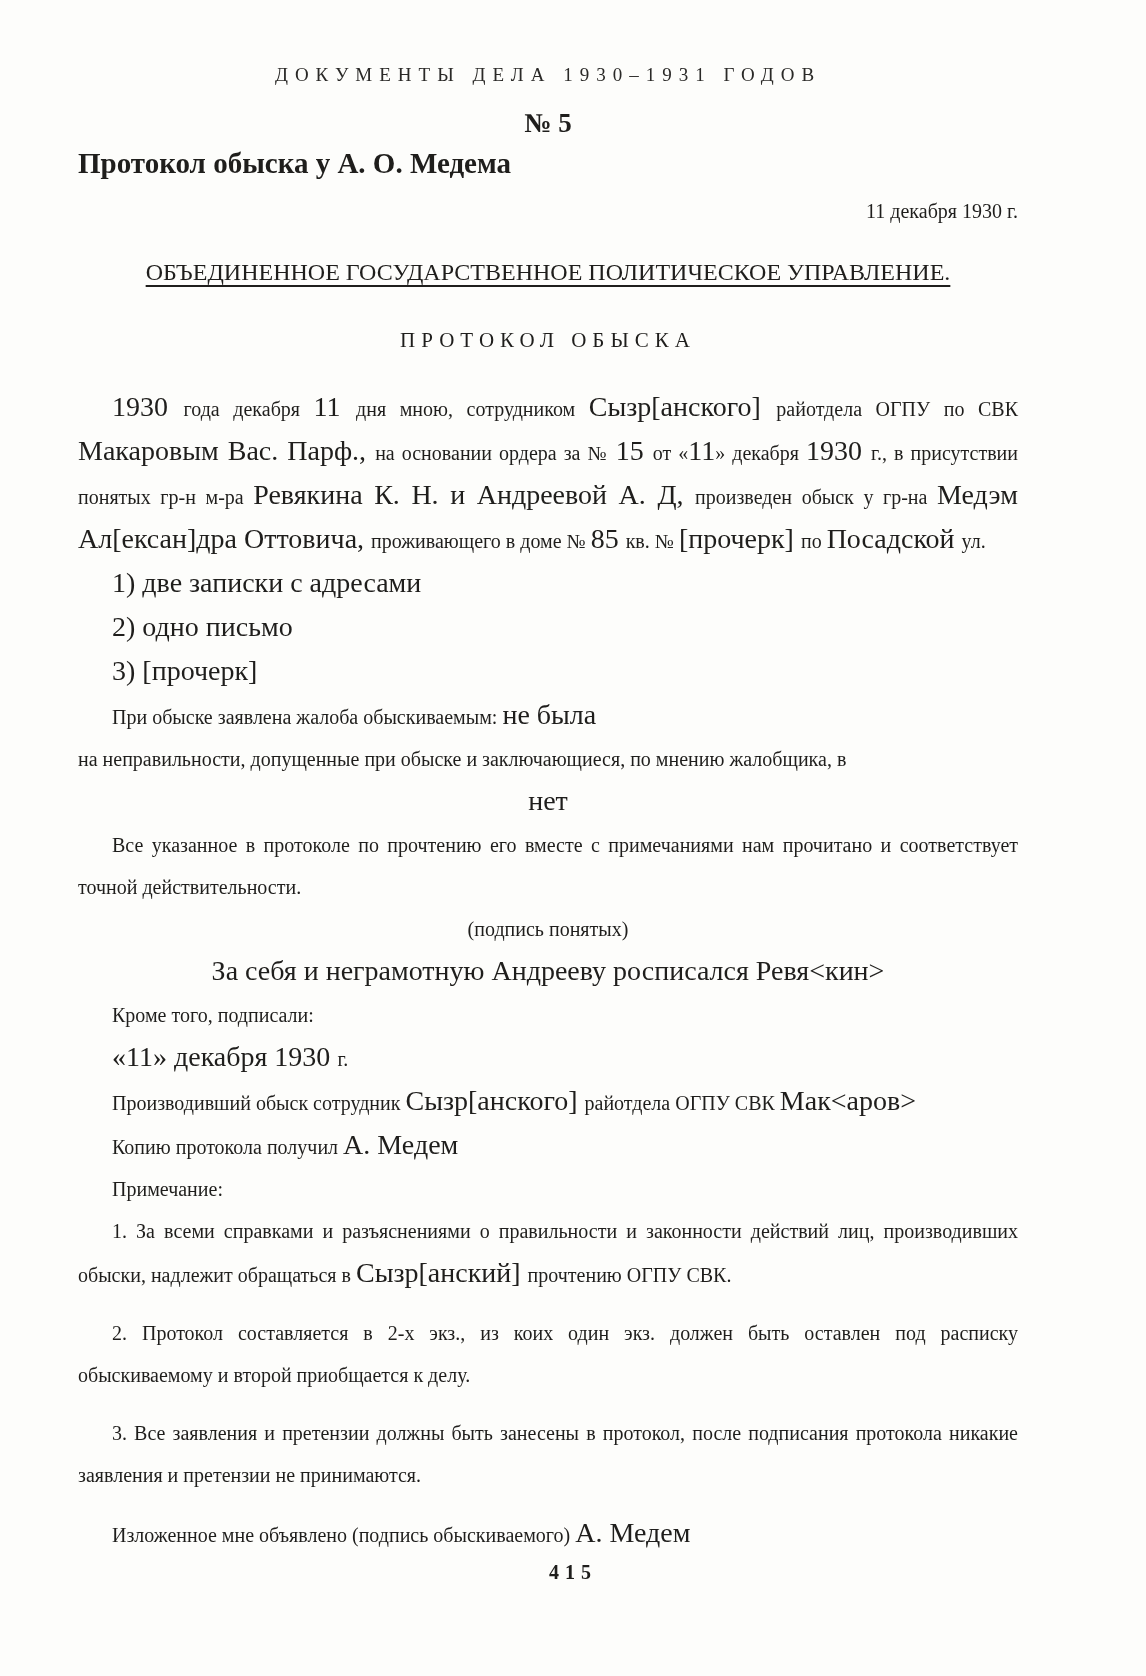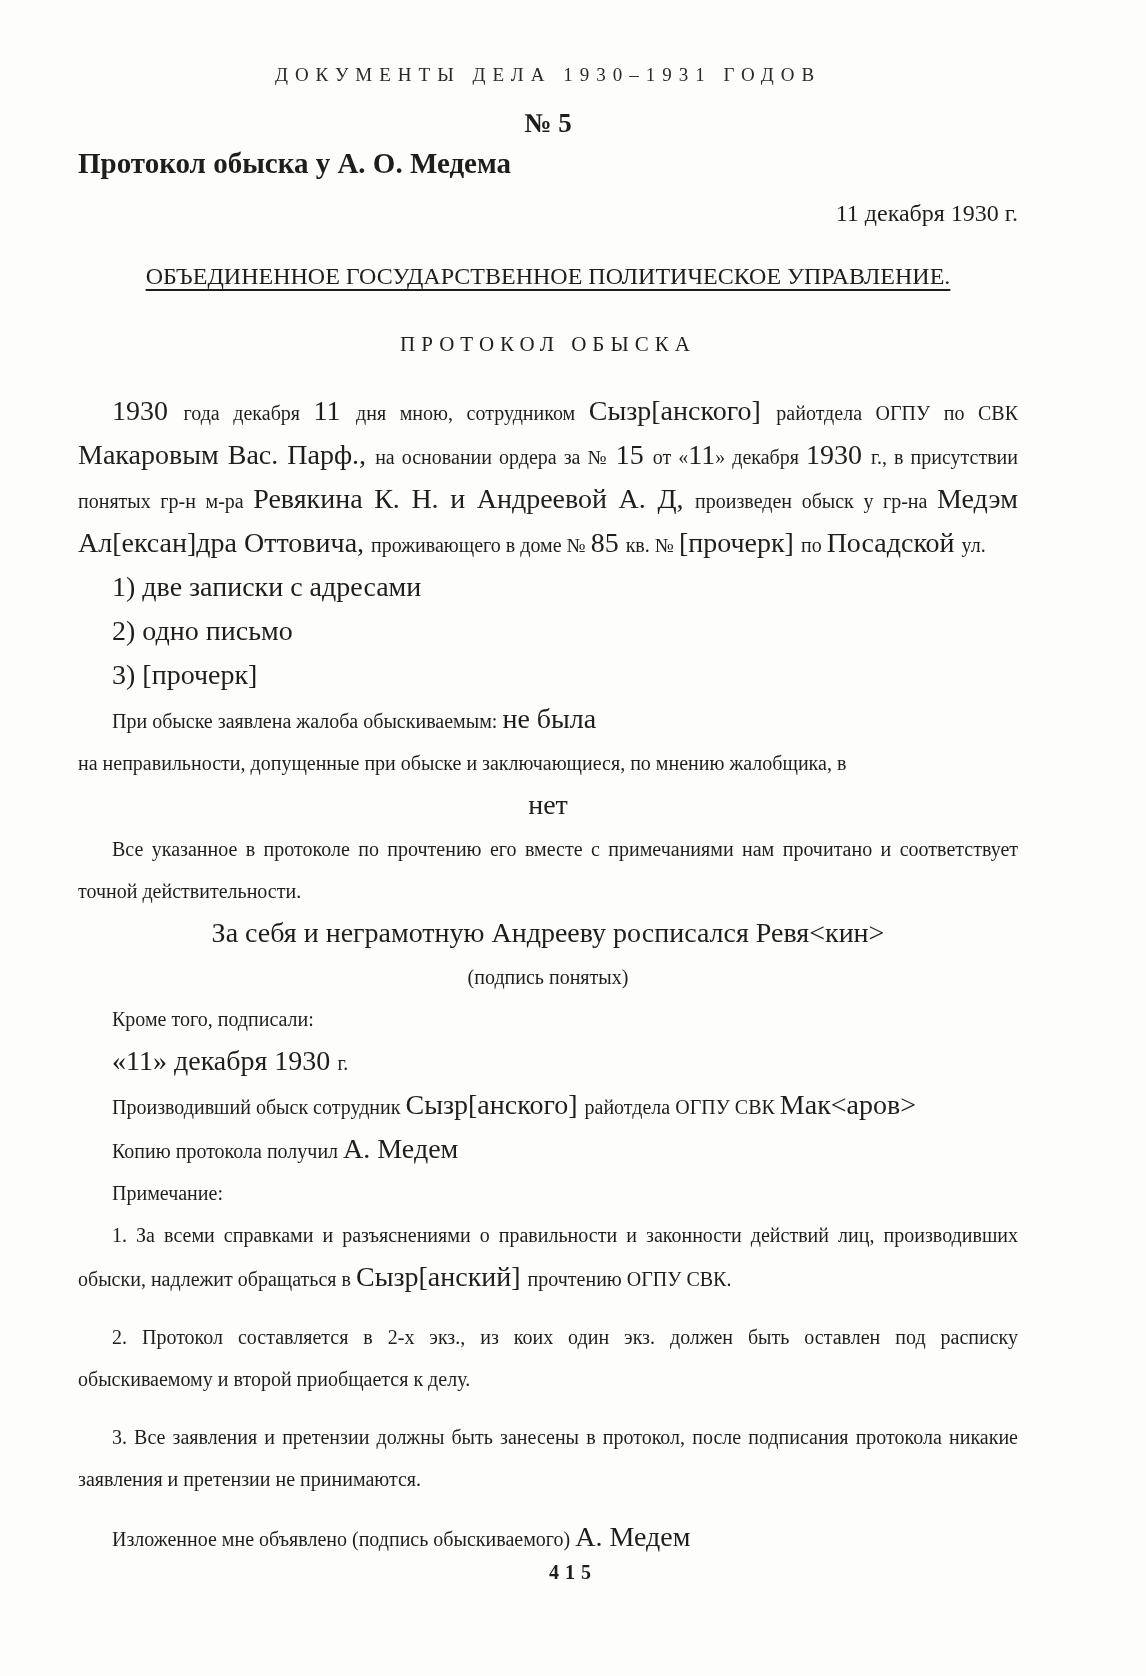--- a/index.html
+++ b/index.html
@@ -23,21 +23,21 @@
   .doc-number {
     margin:22px 0 0 0; text-align:center;
     font-size:27px; font-weight:bold;
   }
   .doc-title {
     margin:8px 0 16px 0; 
     font-size:29px; font-weight:bold;
   }
   .doc-date {
     margin:20px 0 0 0; text-align:right;
-    font-size:24px;
+    font-size:20px;
   }
   .org-line {
     margin:36px 0 12px 0; text-align:center;
     font-size:24px;
     text-decoration:underline;
     text-underline-offset:5px;
   }
   .protocol-heading {
     margin:42px 0 0 0; text-align:center;
     font-size:21px; letter-spacing:6px;
@@ -73,22 +73,22 @@
 
   <main>
       <p class="para indent"><span class="seg big">1930 </span><span class="seg">года декабря </span><span class="seg big">11 </span><span class="seg">дня мною, сотрудником </span><span class="seg big">Сызр[анского] </span><span class="seg">райотдела ОГПУ по СВК </span><span class="seg big">Макаровым Вас. Парф., </span><span class="seg">на основании ордера за № </span><span class="seg big">15 </span><span class="seg">от «</span><span class="seg big">11</span><span class="seg">» декабря </span><span class="seg big">1930 </span><span class="seg">г., в присутствии понятых гр-н м-ра </span><span class="seg big">Ревякина К. Н. и Андреевой А. Д, </span><span class="seg">произведен обыск у гр-на </span><span class="seg big">Медэм Ал[ексан]дра Оттовича, </span><span class="seg">проживающего в доме № </span><span class="seg big">85 </span><span class="seg">кв. № </span><span class="seg big">[прочерк] </span><span class="seg">по </span><span class="seg big">Посадской </span><span class="seg">ул.</span></p>
       <p class="para indent"><span class="seg big">1) две записки с адресами</span></p>
       <p class="para indent"><span class="seg big">2) одно письмо</span></p>
       <p class="para indent"><span class="seg big">3) [прочерк]</span></p>
       <p class="para indent"><span class="seg">При обыске заявлена жалоба обыскиваемым: </span><span class="seg big">не была</span></p>
       <p class="para"><span class="seg">на неправильности, допущенные при обыске и заключающиеся, по мнению жалобщика, в</span></p>
       <p class="para center"><span class="seg big">нет</span></p>
       <p class="para indent"><span class="seg">Все указанное в протоколе по прочтению его вместе с примечаниями нам прочитано и соответствует точной действительности.</span></p>
+      <p class="para center"><span class="seg">(подпись понятых)</span></p>
       <p class="para center"><span class="seg big">За себя и неграмотную Андрееву росписался Ревя&lt;кин&gt;</span></p>
-      <p class="para center"><span class="seg">(подпись понятых)</span></p>
       <p class="para indent"><span class="seg">Кроме того, подписали:</span></p>
       <p class="para indent"><span class="seg big">«11» декабря 1930 </span><span class="seg">г.</span></p>
       <p class="para indent"><span class="seg">Производивший обыск сотрудник </span><span class="seg big">Сызр[анского] </span><span class="seg">райотдела ОГПУ СВК </span><span class="seg big">Мак&lt;аров&gt;</span></p>
       <p class="para indent"><span class="seg">Копию протокола получил </span><span class="seg big">А. Медем</span></p>
       <p class="para indent"><span class="seg">Примечание:</span></p>
       <p class="para indent"><span class="seg">1. За всеми справками и разъяснениями о правильности и законности действий лиц, производивших обыски, надлежит обращаться в </span><span class="seg big">Сызр[анский] </span><span class="seg">прочтению ОГПУ СВК.</span></p>
       <p class="para indent gap"><span class="seg">2. Протокол составляется в 2-х экз., из коих один экз. должен быть оставлен под расписку обыскиваемому и второй приобщается к делу.</span></p>
       <p class="para indent gap"><span class="seg">3. Все заявления и претензии должны быть занесены в протокол, после подписания протокола никакие заявления и претензии не принимаются.</span></p>
       <p class="para indent gap"><span class="seg">Изложенное мне объявлено (подпись обыскиваемого) </span><span class="seg big">А. Медем</span></p>
     </main>

